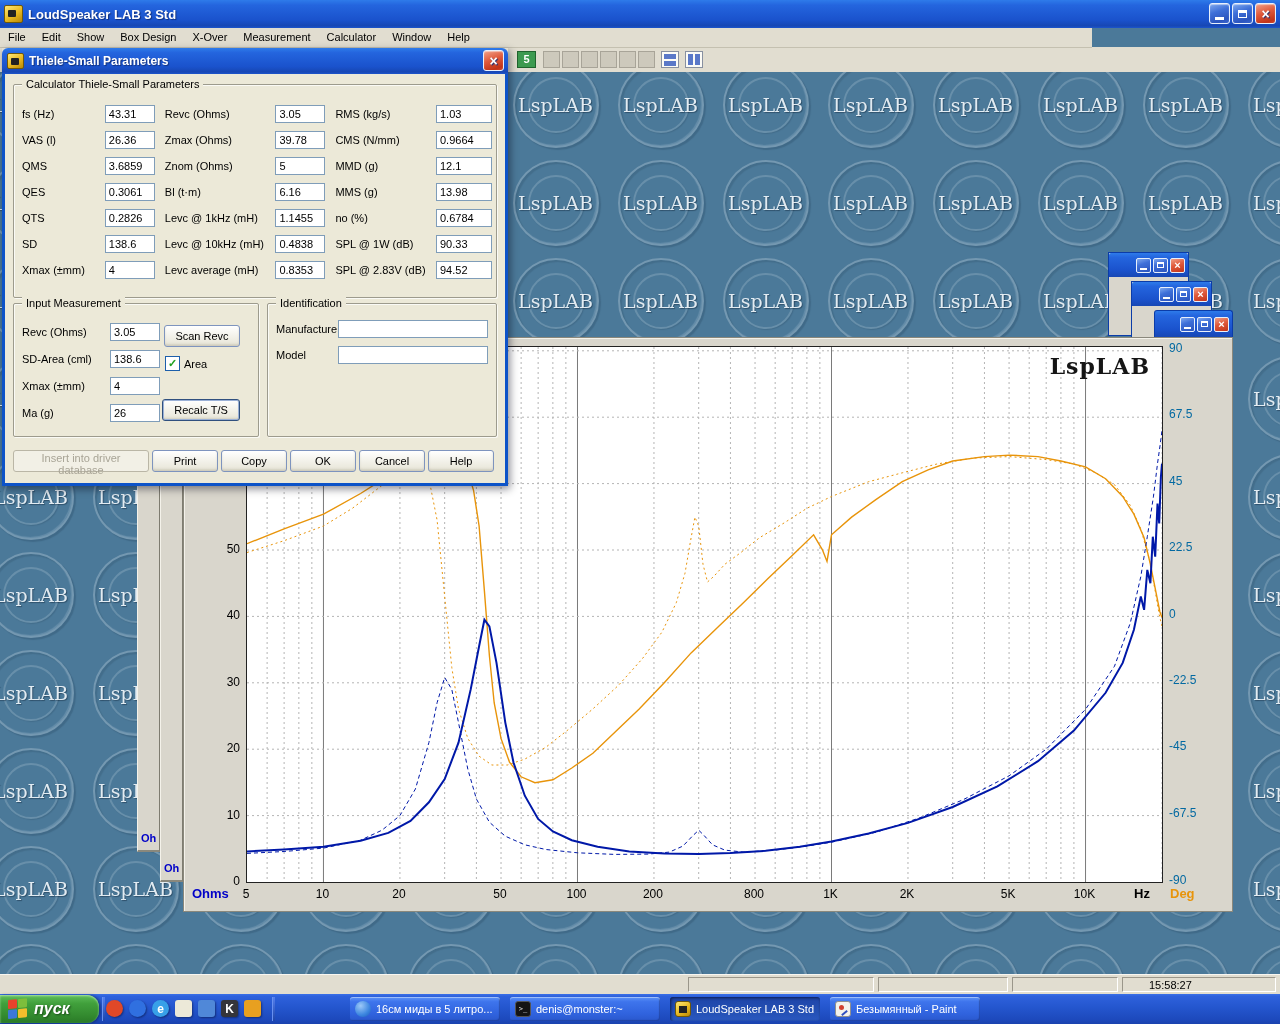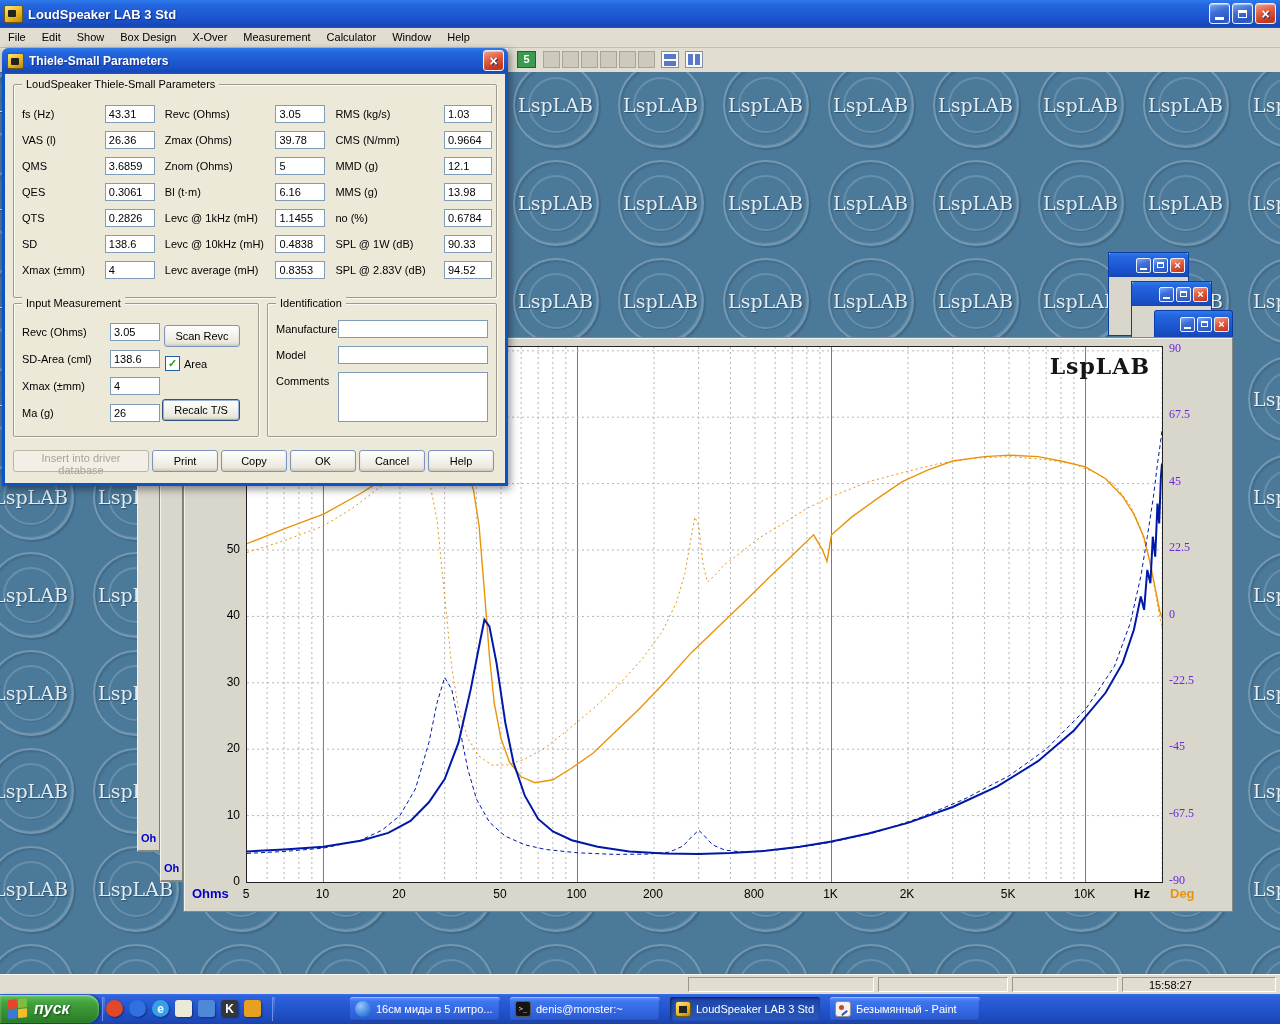--- a/index.html
+++ b/index.html
@@ -17,21 +17,21 @@
   .app-icon::after{content:"";position:absolute;left:3px;top:4px;width:8px;height:7px;background:#222;border-radius:1px;}
   .win-btns{position:absolute;right:4px;top:3px;display:flex;gap:2px;}
   .wbtn{width:21px;height:21px;border-radius:3px;border:1px solid #E8F0FC;
     display:flex;align-items:center;justify-content:center;color:#fff;font-size:14px;font-weight:bold;
     background:linear-gradient(160deg,#7FA8EE 0%,#3E6FD8 40%,#2C55BE 80%,#3A66CE 100%);
     box-shadow:inset 0 1px 1px rgba(255,255,255,.5);box-sizing:border-box;line-height:1;}
   .wbtn.close{background:linear-gradient(160deg,#F0A088 0%,#E05A3C 45%,#C23418 85%,#D04830 100%);}
   .g-min{display:block;width:9px;height:3px;background:#fff;margin-top:10px;}
   .g-max{display:block;width:9px;height:8px;border:1px solid #fff;border-top:3px solid #fff;box-sizing:border-box;}
 
-  #menubar{position:absolute;left:0;top:28px;width:1280px;height:19px;z-index:20;
+  #menubar{position:absolute;left:0;top:28px;width:1092px;height:19px;z-index:20;
     background:#E1DDD0;border-bottom:1px solid #C4C0B0;color:#000;}
   .menu-item{display:inline-block;padding:3px 8px 2px 8px;}
 
   #toolbar{position:absolute;left:0;top:47px;width:1280px;height:25px;z-index:5;
     background:#E1DDD0;border-bottom:1px solid #B8B4A4;}
   #tb-page{position:absolute;left:517px;top:4px;width:19px;height:17px;box-sizing:border-box;
     background:#3D9A50;color:#fff;font-weight:bold;text-align:center;line-height:15px;
     border:1px solid #20642E;font-size:11px;}
   .tb-gray{position:absolute;top:4px;width:17px;height:17px;box-sizing:border-box;
     background:#CDC9BC;border:1px solid #A8A498;}
@@ -78,21 +78,21 @@
     display:flex;align-items:center;justify-content:flex-end;gap:2px;padding-right:3px;
     background:linear-gradient(180deg,#2E7BEA 0%,#2465DE 18%,#1A52CC 72%,#1747B4 100%);}
   #chart-body{position:absolute;left:183px;top:265px;width:1050px;height:575px;box-sizing:border-box;
     background:#D9D6CC;border:1px solid #8A887C;box-shadow:inset 1px 1px 0 #F4F2EA;}
   #plot{position:absolute;left:62px;top:8px;width:915px;height:535px;background:#fff;
     border:1px solid #222;box-sizing:content-box;}
   #plot svg{display:block;}
   .plot-logo{position:absolute;right:12px;top:6px;font-family:"DejaVu Serif",serif;
     font-size:22px;font-weight:bold;color:#151515;letter-spacing:1px;}
   .ax-l{position:absolute;left:0;width:56px;text-align:right;font-size:12px;color:#000;}
-  .ax-r{position:absolute;left:985px;width:52px;text-align:left;font-size:12px;color:#6d28d9;font-family:Liberation Serif, serif;}
+  .ax-r{position:absolute;left:985px;width:52px;text-align:left;font-size:12px;color:#0369a1;}
   .ax-x{position:absolute;top:549px;width:44px;text-align:center;font-size:12px;color:#000;}
   .cap{position:absolute;top:548px;font-weight:bold;font-size:13px;}
   #cap-ohms{left:8px;color:#0000C8;}
   #cap-hz{left:950px;color:#000;}
   #cap-deg{left:986px;color:#E8940A;}
 
   
   #dialog{position:absolute;left:2px;top:48px;width:506px;height:438px;z-index:50;
     box-shadow:2px 3px 8px rgba(0,0,20,.45);}
   .dlg-title{height:26px;border-radius:6px 6px 0 0;display:flex;align-items:center;
@@ -107,21 +107,21 @@
   .group-label{position:absolute;top:-7px;left:8px;background:#ECE9D8;padding:0 4px;font-size:11px;color:#000;}
   #grp-calc{left:8px;top:10px;width:482px;height:212px;}
   #grp-input{left:8px;top:229px;width:244px;height:132px;}
   #grp-ident{left:262px;top:229px;width:228px;height:132px;}
   #calc-cols{display:flex;gap:10px;padding:16px 4px 0 8px;}
   .calc-col.c1{width:134px;} .calc-col.c2{width:162px;} .calc-col.c3{width:158px;}
   .calc-row{display:flex;align-items:center;justify-content:space-between;height:26px;}
   .calc-row .lbl{font-size:11px;}
   .xp-edit{background:#fff;border:1px solid #7F9DB9;font:11px "Liberation Sans",sans-serif;
     height:18px;box-sizing:border-box;padding:1px 3px;}
-  .calc-col.c1 .xp-edit{width:50px;} .calc-col.c2 .xp-edit{width:50px;} .calc-col.c3 .xp-edit{width:48px;}
+  .calc-col.c1 .xp-edit{width:50px;} .calc-col.c2 .xp-edit{width:50px;} .calc-col.c3 .xp-edit{width:56px;}
   #input-fields{position:absolute;left:8px;top:14px;}
   .in-row{display:flex;align-items:center;justify-content:space-between;height:27px;width:138px;}
   .in-row .xp-edit{width:50px;}
   .xp-btn{font:11px "Liberation Sans",sans-serif;color:#000;border:1px solid #7E94BE;border-radius:3px;
     background:linear-gradient(180deg,#FFFFFF,#F4F3EC 45%,#E9E7DA 90%,#DDDACB);
     box-shadow:inset 0 -2px 2px rgba(190,186,170,.45);height:22px;}
   .xp-btn.default{border:1px solid #30507E;box-shadow:inset 0 0 0 1px #9AB0D6, inset 0 -2px 2px rgba(190,186,170,.45);}
   .xp-btn.disabled{background:#F2F0E6;border-color:#BAB6A6;color:#A8A496;box-shadow:none;}
   #btn-scan{position:absolute;left:150px;top:21px;width:76px;}
   #btn-recalc{position:absolute;left:148px;top:95px;width:78px;}
@@ -980,21 +980,21 @@
   </div>
 
   <div id="dialog">
     <div class="dlg-title">
       <span class="app-icon"></span>
       <span>Thiele-Small Parameters</span>
       <span class="wbtn close dlg-close">×</span>
     </div>
     <div class="dlg-body">
       <div class="group" id="grp-calc">
-        <span class="group-label">LoudSpeaker Thiele-Small Parameters</span>
+        <span class="group-label">Calculator Thiele-Small Parameters</span>
         <div id="calc-cols">
             <div class="calc-col c1">
               <div class="calc-row">
                 <span class="lbl">fs (Hz)</span>
                 <input class="xp-edit" value="43.31" readonly="" style="">
               </div>
               <div class="calc-row">
                 <span class="lbl">VAS (l)</span>
                 <input class="xp-edit" value="26.36" readonly="" style="">
               </div>
@@ -1112,24 +1112,20 @@
         <span class="group-label">Identification</span>
         <div class="ident-rows">
           <div class="ident-row">
             <span class="ilbl">Manufacturer</span>
             <input class="xp-edit" value="" style="">
           </div>
           <div class="ident-row">
             <span class="ilbl">Model</span>
             <input class="xp-edit" value="" style="">
           </div>
-          <div class="ident-row">
-            <span class="ilbl">Comments</span>
-            <textarea class="xp-edit" style=""></textarea>
-          </div>
         </div>
       </div>
       <div class="dlg-buttons">
         <button class="xp-btn disabled" id="btn-insert">Insert into driver database</button>
         <button class="xp-btn std">Print</button>
         <button class="xp-btn std">Copy</button>
         <button class="xp-btn std">OK</button>
         <button class="xp-btn std">Cancel</button>
         <button class="xp-btn std">Help</button>
       </div>

